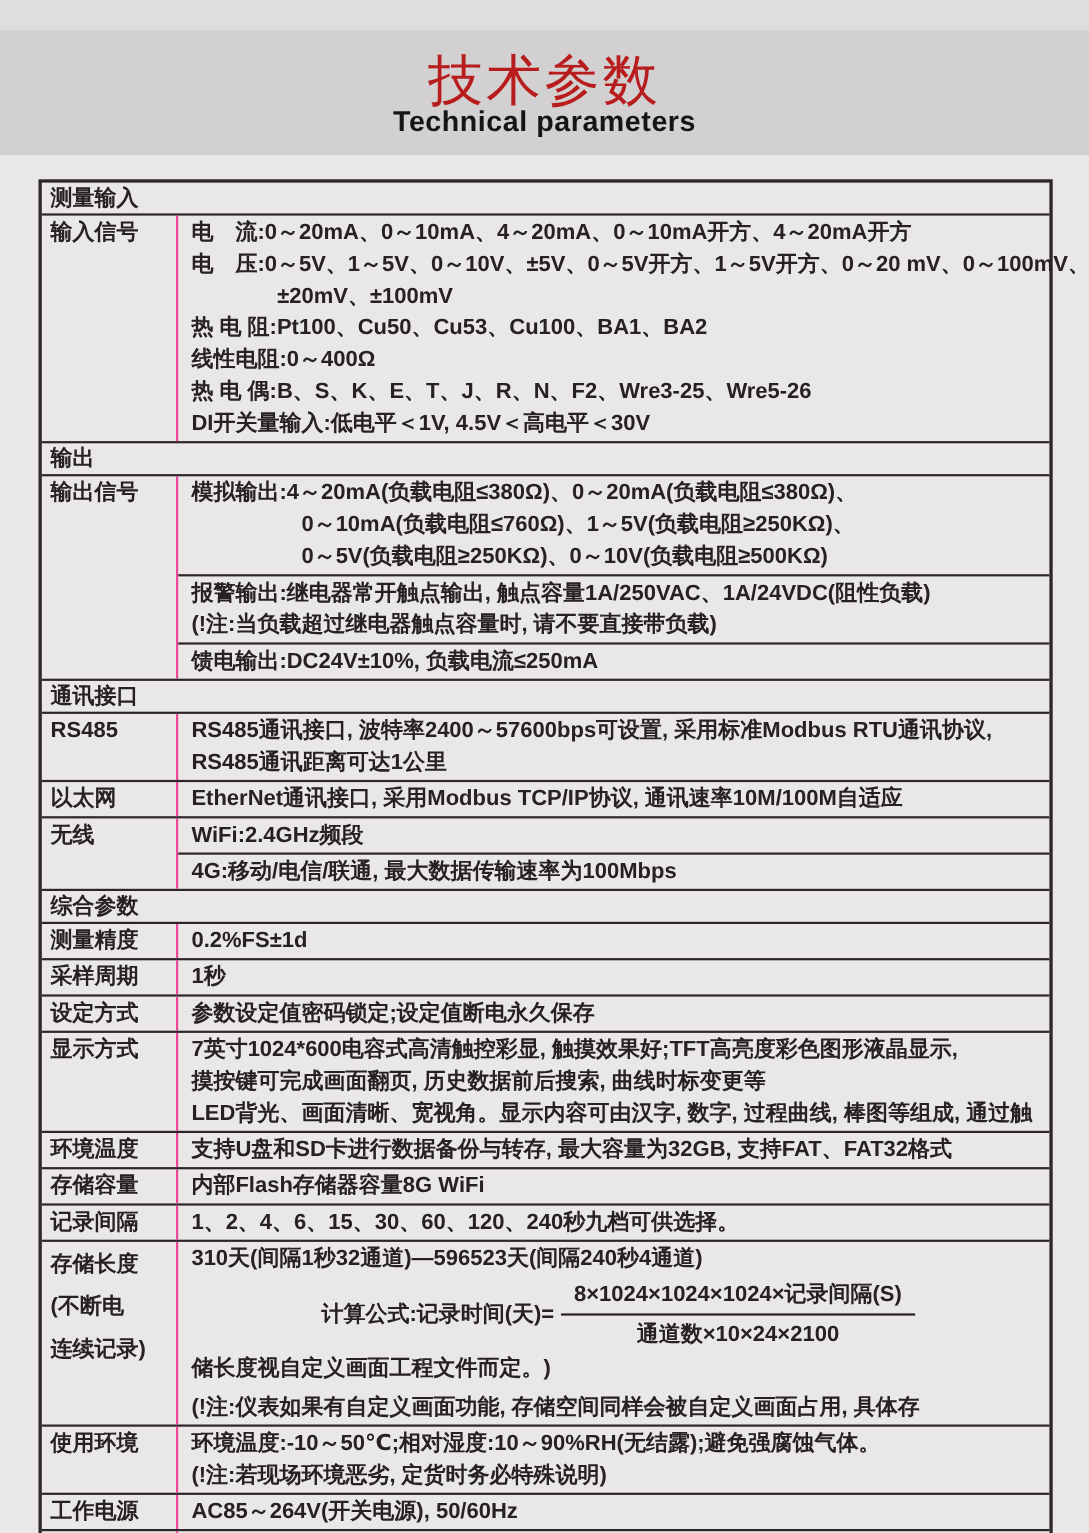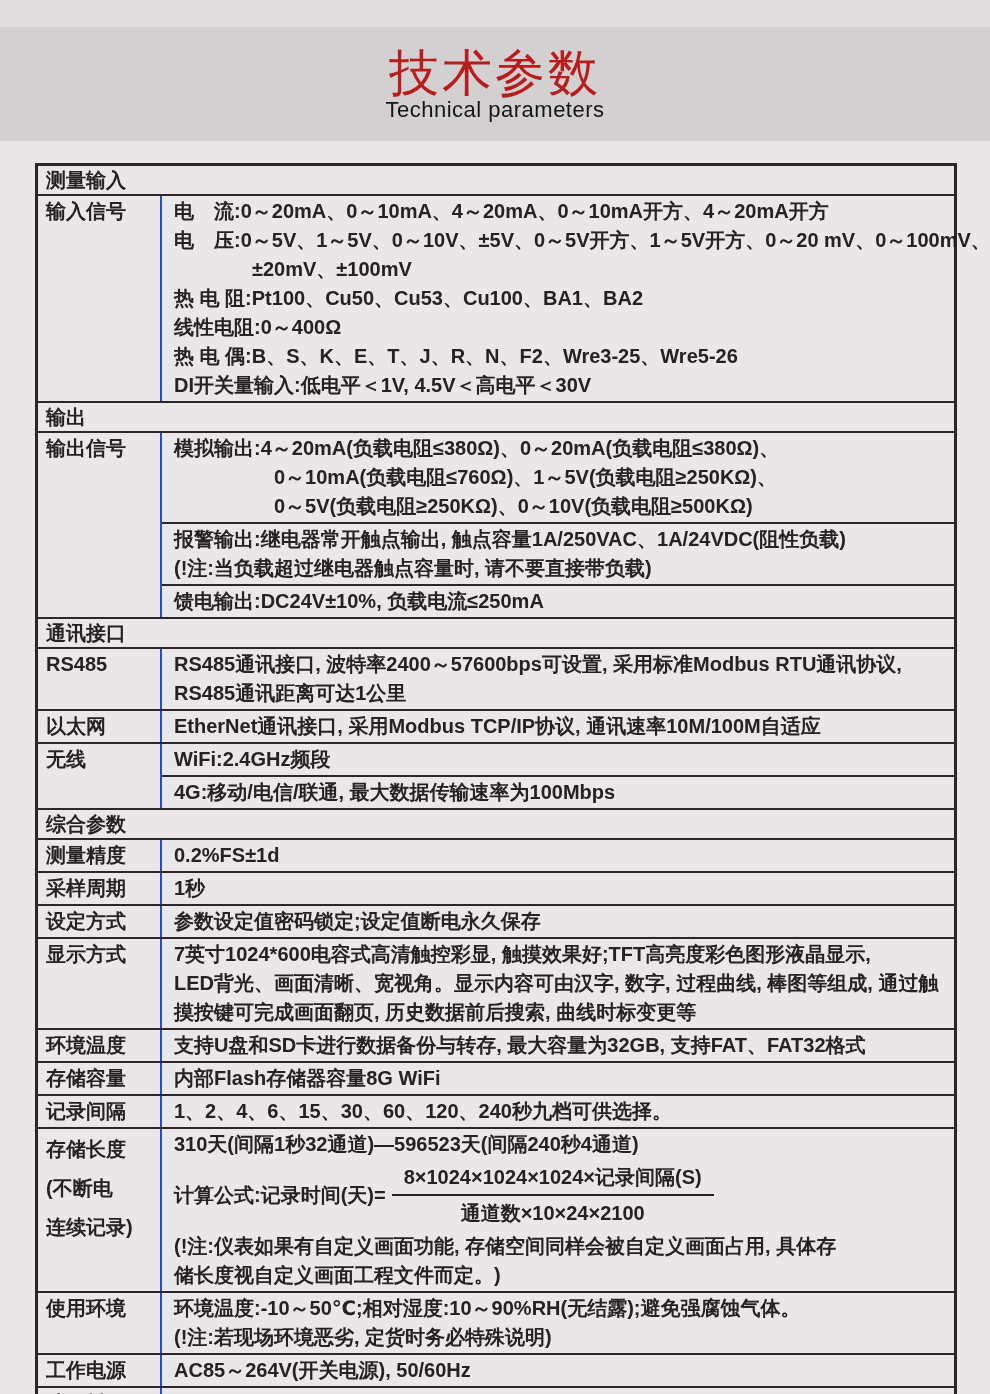--- a/index.html
+++ b/index.html
@@ -21,63 +21,65 @@
     align-items: center; justify-content: center;
   }
   .page-title {
     font-size: 50px;
     font-weight: normal;
     color: #b91c1c;
     letter-spacing: 3px;
     line-height: 54px;
   }
   .page-subtitle {
-    font-size: 22px;
+    font-size: 26px;
     color: #171415;
     letter-spacing: 0.5px;
     line-height: 24px;
     margin-top: -2px;
+    font-weight: bold;
   }
   .spec-table {
     margin: 22px 33px 0 35px;
     border: 3px solid #2d2628;
     background: #e9e7e8;
     font-size: 20px;
   }
   .t-row { display: flex; border-top: 2px solid #2d2628; font-weight: bold; }
   .t-row:first-child { border-top: none; }
   .section-row {
     line-height: 26px;
     padding: 1px 6px 1px 8px;
     font-size: 20px;
   }
   .p-row .cell-label {
     width: 112px;
     flex: none;
-    border-right: 2px solid #1d4ed8;
+    border-right: 2px solid #ec4899;
     padding: 1px 2px 1px 8px;
     line-height: 29px;
   }
   .p-row .cell-label.tall-label .label-line { line-height: 39px; }
   .p-row .cell-content {
     flex: 1;
     min-width: 0;
     padding: 1px 4px 1px 12px;
   }
   .p-row.has-subcells .cell-content { padding: 0; }
   .subcell { padding: 1px 4px 1px 12px; }
   .subcell + .subcell { border-top: 2px solid #2d2628; }
   .line { line-height: 29px; white-space: nowrap; }
   .ind-a { padding-left: 78px; }
   .ind-b { padding-left: 100px; }
   .formula {
     display: flex;
     align-items: center;
     margin: 5px 0 4px 0;
     white-space: nowrap;
+    justify-content: center;
   }
   .formula-prefix { line-height: 29px; }
   .fraction {
     display: inline-flex;
     flex-direction: column;
     text-align: center;
     margin-left: 6px;
   }
   .fraction .numerator {
     padding: 0 12px 4px 12px;
@@ -186,22 +188,22 @@
     <div class="cell-label">设定方式</div>
     <div class="cell-content">
       <div class="line">参数设定值密码锁定;设定值断电永久保存</div>
     </div>
   </div>
 
   <div class="t-row p-row">
     <div class="cell-label">显示方式</div>
     <div class="cell-content">
       <div class="line">7英寸1024*600电容式高清触控彩显, 触摸效果好;TFT高亮度彩色图形液晶显示,</div>
+      <div class="line">摸按键可完成画面翻页, 历史数据前后搜索, 曲线时标变更等</div>
       <div class="line">LED背光、画面清晰、宽视角。显示内容可由汉字, 数字, 过程曲线, 棒图等组成, 通过触</div>
-      <div class="line">摸按键可完成画面翻页, 历史数据前后搜索, 曲线时标变更等</div>
     </div>
   </div>
 
   <div class="t-row p-row">
     <div class="cell-label">环境温度</div>
     <div class="cell-content">
       <div class="line">支持U盘和SD卡进行数据备份与转存, 最大容量为32GB, 支持FAT、FAT32格式</div>
     </div>
   </div>
 
@@ -227,22 +229,22 @@
     </div>
     <div class="cell-content">
       <div class="line">310天(间隔1秒32通道)—596523天(间隔240秒4通道)</div>
       <div class="formula">
         <span class="formula-prefix">计算公式:记录时间(天)=</span>
         <span class="fraction">
           <span class="numerator">8×1024×1024×1024×记录间隔(S)</span>
           <span class="denominator">通道数×10×24×2100</span>
         </span>
       </div>
+      <div class="line">储长度视自定义画面工程文件而定。)</div>
       <div class="line note-gap">(!注:仪表如果有自定义画面功能, 存储空间同样会被自定义画面占用, 具体存</div>
-      <div class="line">储长度视自定义画面工程文件而定。)</div>
     </div>
   </div>
 
   <div class="t-row p-row">
     <div class="cell-label">使用环境</div>
     <div class="cell-content">
       <div class="line">环境温度:-10～50℃;相对湿度:10～90%RH(无结露);避免强腐蚀气体。</div>
       <div class="line">(!注:若现场环境恶劣, 定货时务必特殊说明)</div>
     </div>
   </div>

